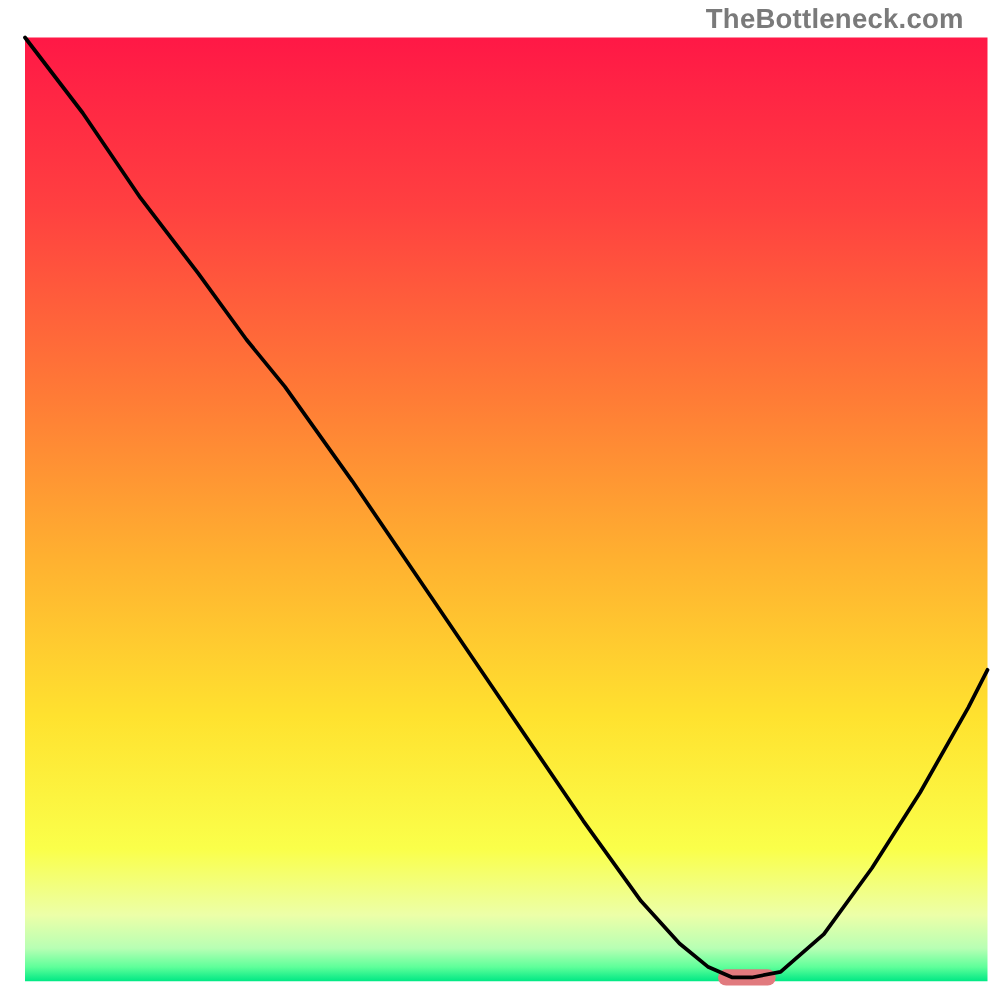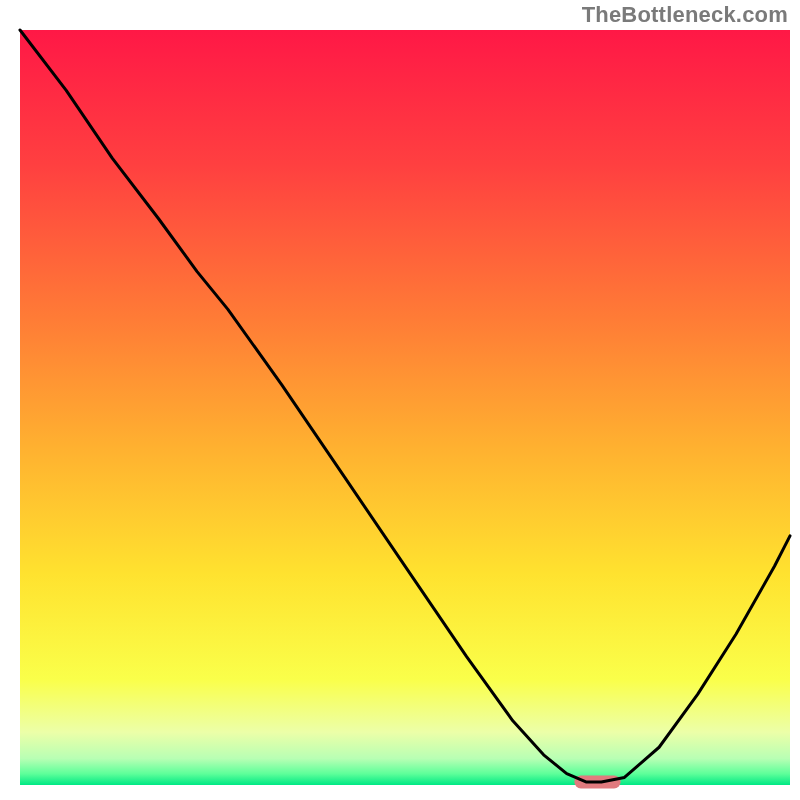--- a/index.html
+++ b/index.html
@@ -11,21 +11,21 @@
     font-family: Arial, Helvetica, sans-serif;
   }
   .container {
     position: relative;
     width: 800px;
     height: 800px;
   }
   .watermark {
     position: absolute;
     top: 2px;
-    right: 12px;
+    right: 29px;
     font-size: 22px;
     font-weight: bold;
     color: #7a7a7a;
     letter-spacing: 0.2px;
     user-select: none;
   }
   svg.plot {
     position: absolute;
     left: 0;
     top: 0;

